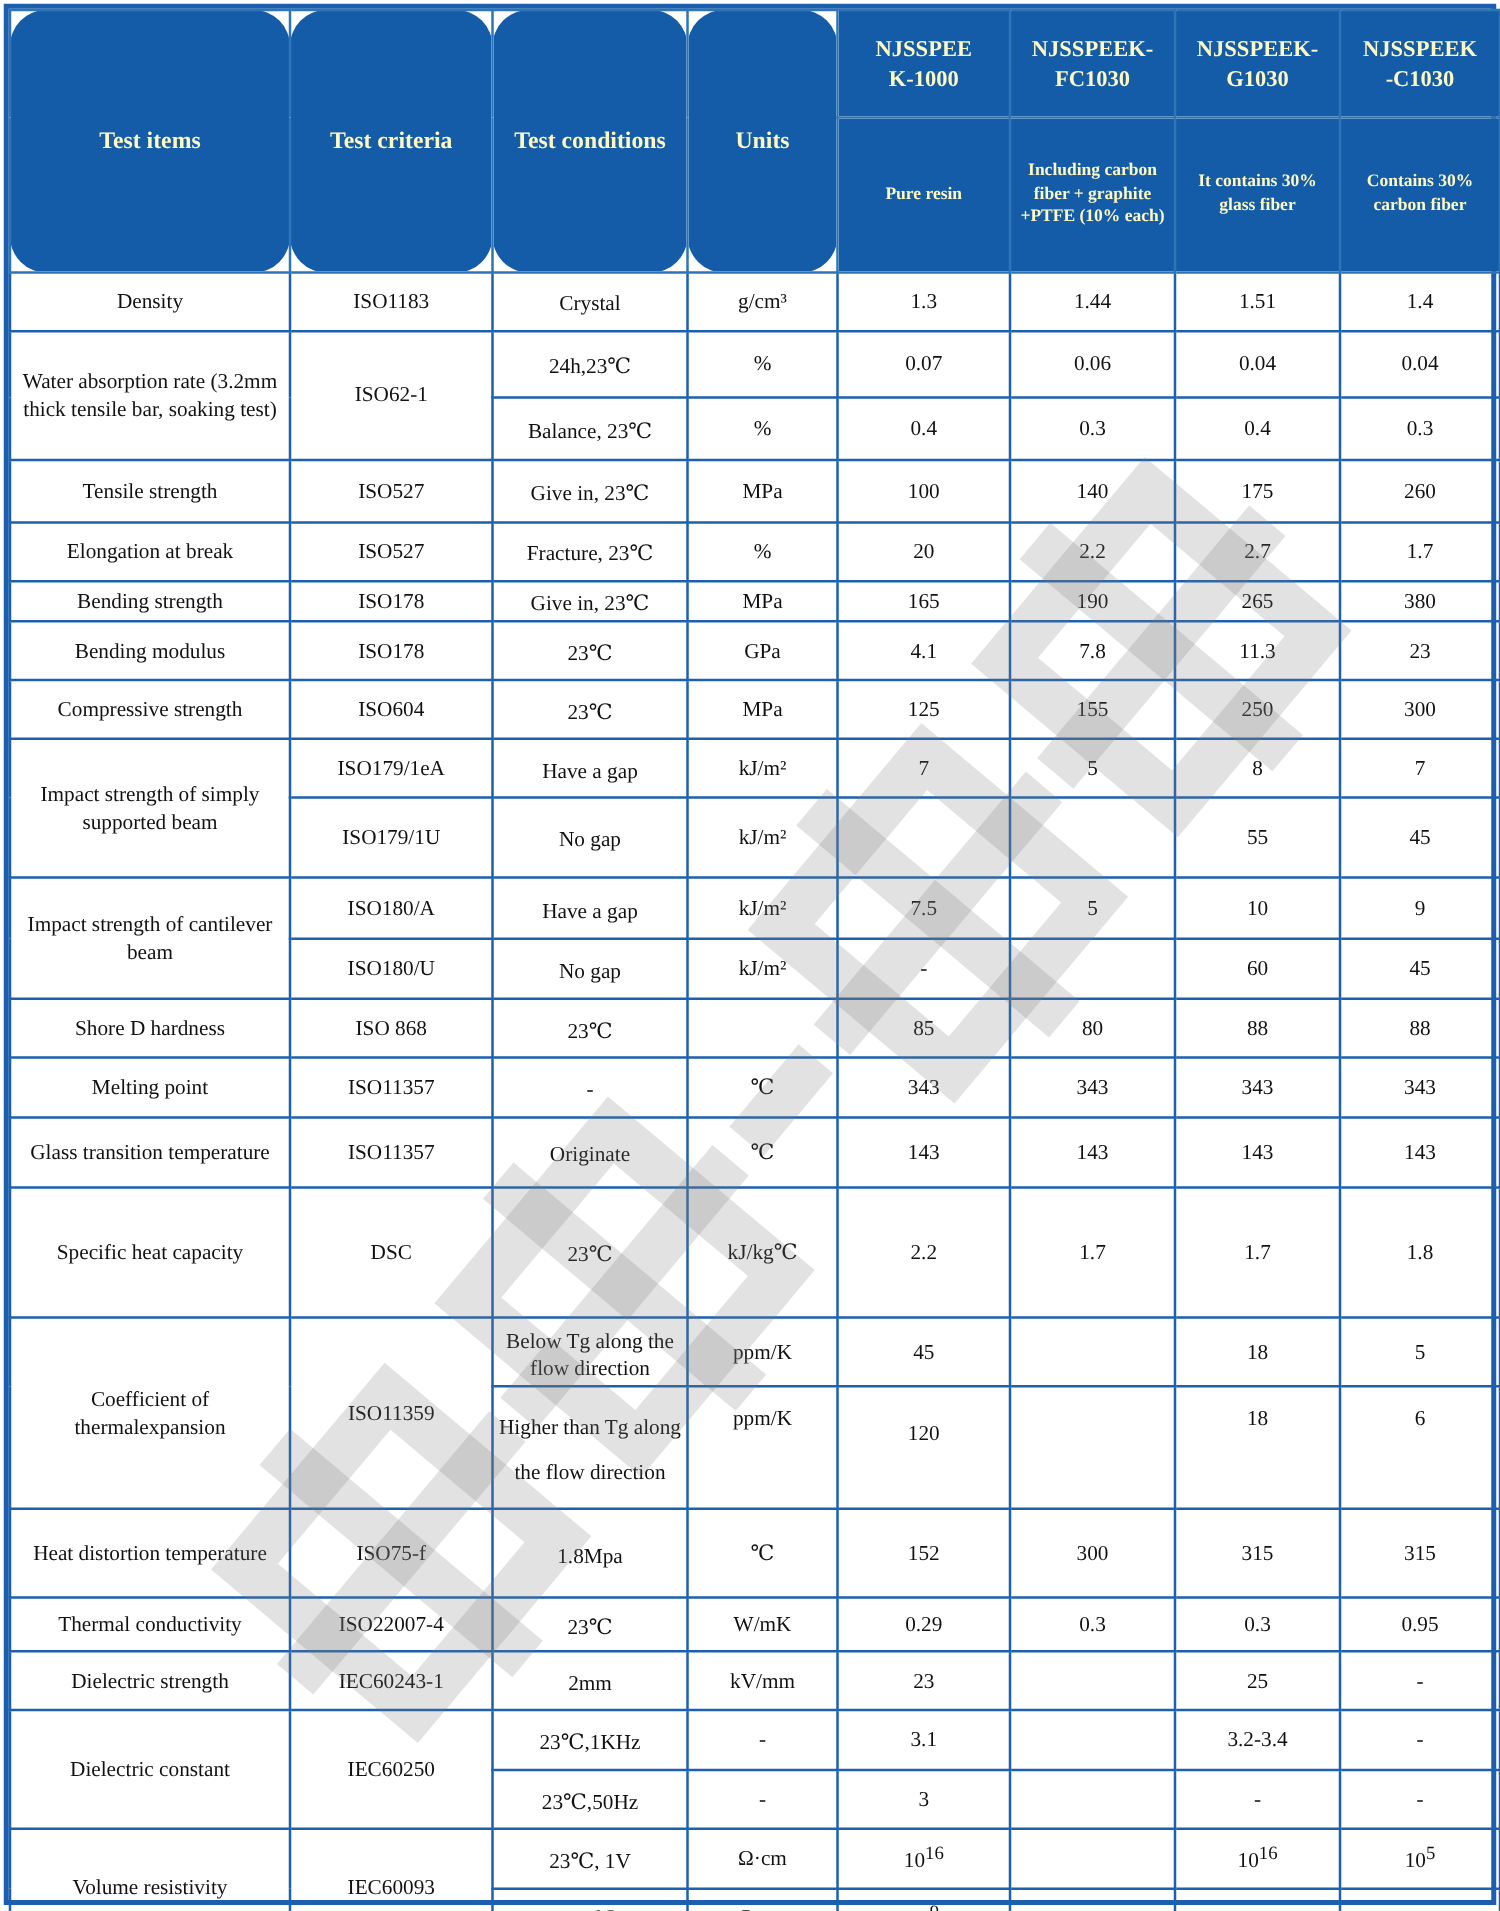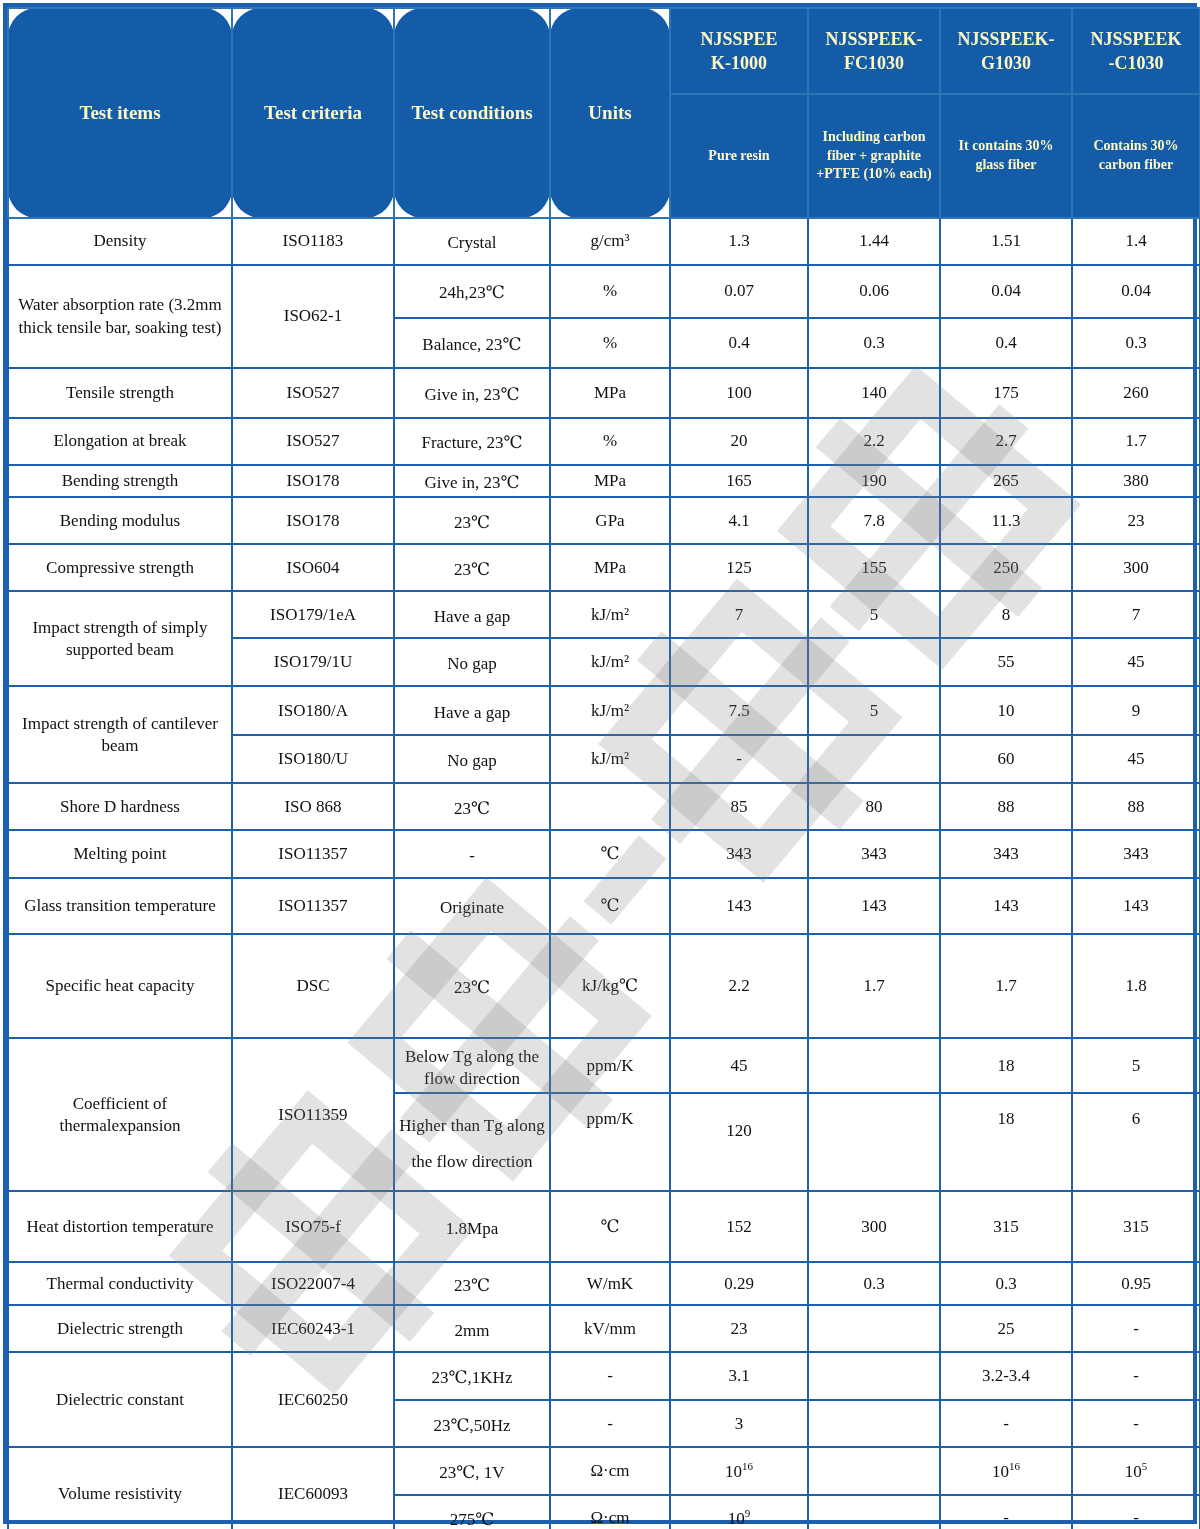--- a/index.html
+++ b/index.html
@@ -29,21 +29,21 @@
     background: #155ca8; color: #fef9c3;
     border-color: #2e75b6; font-weight: bold; margin-left: 12px;
   }
   thead th.static-col { font-size: 19px; border-radius: 29px; }
   thead th.prod-name { font-size: 18px; white-space: pre-line; line-height: 1.35; }
   thead th.prod-desc { font-size: 14px; line-height: 1.35; }
   td.item  { font-size: 17px; }
   td.cond  { padding-top: 6px; }
   td.cond.lh2 { line-height: 2.1; }
   td.unit  { font-size: 17px; }
-  sup { font-size: 11px; }
+  sup { font-size: 15px; }
 
   
   .watermark {
     position: absolute; left: 625px; top: 880px;
     transform: translate(-50%, -50%) rotate(-50deg);
     display: flex; align-items: center; gap: 26px;
     pointer-events: none; z-index: 5;
   }
   .wm-char { width: 252px; height: 252px; position: relative; flex: 0 0 auto; }
   .wm-char::before {
@@ -174,21 +174,21 @@
     <tr style="height:47px">
       <td class="item" rowspan="2">Impact strength of simply supported beam</td>
       <td>ISO179/1eA</td>
       <td class="cond">Have a gap</td>
       <td class="unit">kJ/m²</td>
       <td>7</td>
       <td>5</td>
       <td>8</td>
       <td>7</td>
     </tr>
-    <tr style="height:48px">
+    <tr style="height:64px">
       <td>ISO179/1U</td>
       <td class="cond">No gap</td>
       <td class="unit">kJ/m²</td>
       <td></td>
       <td></td>
       <td>55</td>
       <td>45</td>
     </tr>
     <tr style="height:49px">
       <td class="item" rowspan="2">Impact strength of cantilever beam</td>

